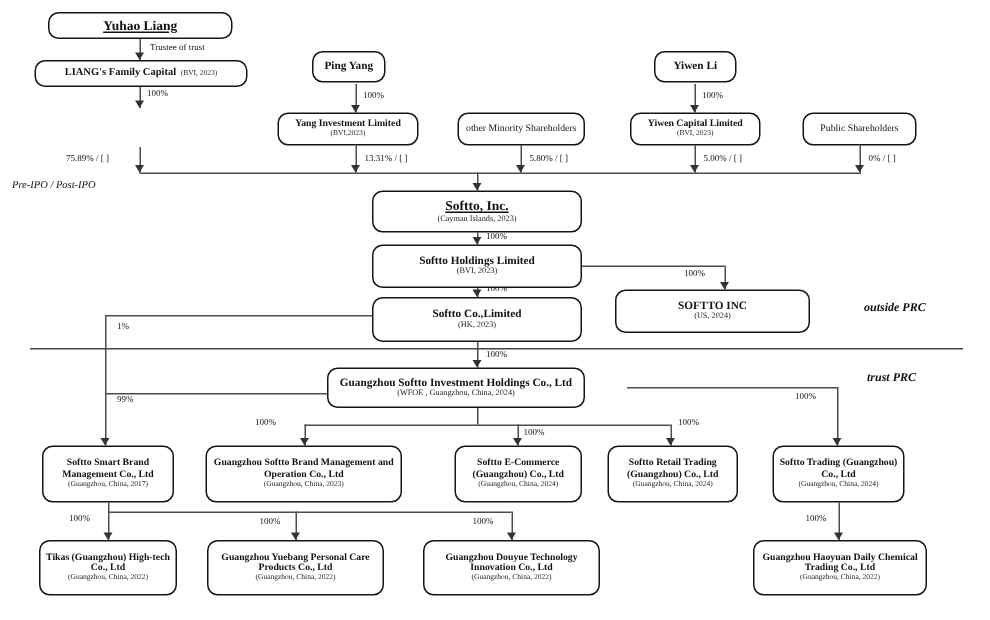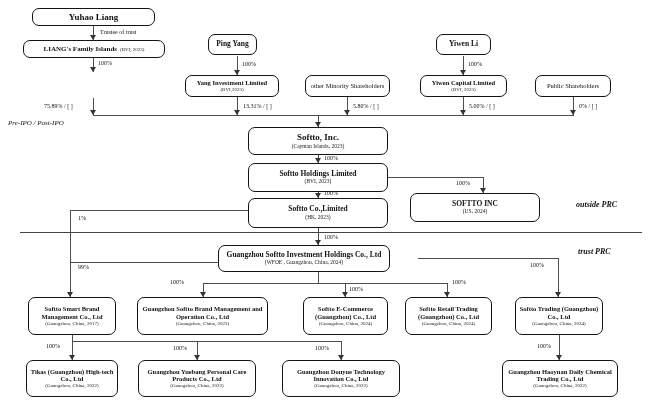--- a/index.html
+++ b/index.html
@@ -8,21 +8,21 @@
     font-family:"Liberation Serif","DejaVu Serif",serif;color:#111;
   }
   .box{
     position:absolute;box-sizing:border-box;background:#fff;
     border:1.2px solid #151515;border-radius:7px;
     display:flex;flex-direction:column;align-items:center;justify-content:center;
     text-align:center;padding:1px 2px;
   }
   .bname{font-weight:bold;font-size:6.5px;line-height:1.18;}
   .bname.md{font-size:7.5px;}
-  .bname.lg{font-size:9px;}
+  .bname.lg{font-size:9px;text-decoration:underline;}
   .bname.person{font-size:7.5px;}
   .bname.plain{font-weight:normal;font-size:6.5px;}
   .bsub{font-size:5px;line-height:1.25;color:#222;}
   .bsub.md{font-size:5.5px;}
   .inline-name{display:flex;flex-direction:row;align-items:baseline;gap:3px;justify-content:center;}
   .ln{position:absolute;background:#4d4d4d;}
   .arr{
     position:absolute;width:0;height:0;
     border-left:3px solid transparent;border-right:3px solid transparent;
     border-top:5px solid #333;
@@ -122,21 +122,21 @@
   <div class="region plainit" style="left:8px;top:119px">Pre-IPO / Post-IPO</div>
   <div class="region boldit" style="left:576px;top:200px">outside PRC</div>
   <div class="region boldit" style="left:578px;top:247px">trust PRC</div>
 
   <div class="box" style="left:32px;top:8px;width:123px;height:18px">
     <div class="bname lg">Yuhao Liang</div>
   </div>
 
   <div class="box" style="left:23px;top:40px;width:142px;height:18px">
     <div class="inline-name">
-      <span class="bname" style="font-size:7px">LIANG's Family Islands</span>
+      <span class="bname" style="font-size:7px">LIANG's Family Capital</span>
       <span class="bsub">(BVI, 2023)</span>
     </div>
   </div>
 
 
   <div class="box" style="left:208px;top:34px;width:49px;height:21px">
     <div class="bname person">Ping Yang</div>
   </div>
 
   <div class="box" style="left:185px;top:75px;width:94px;height:22px">

